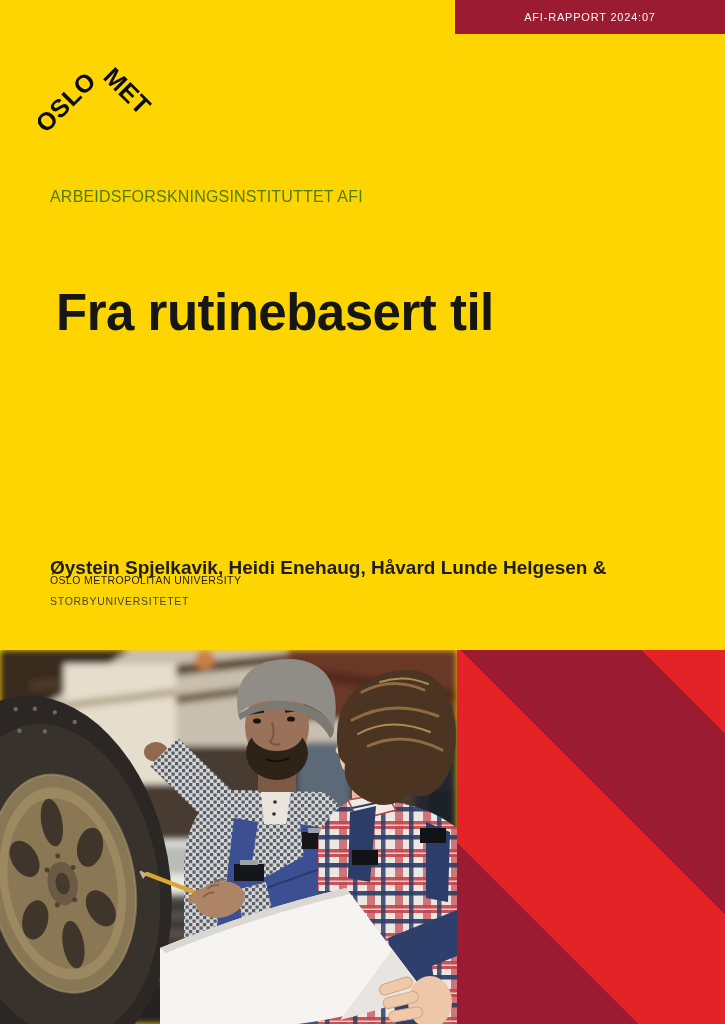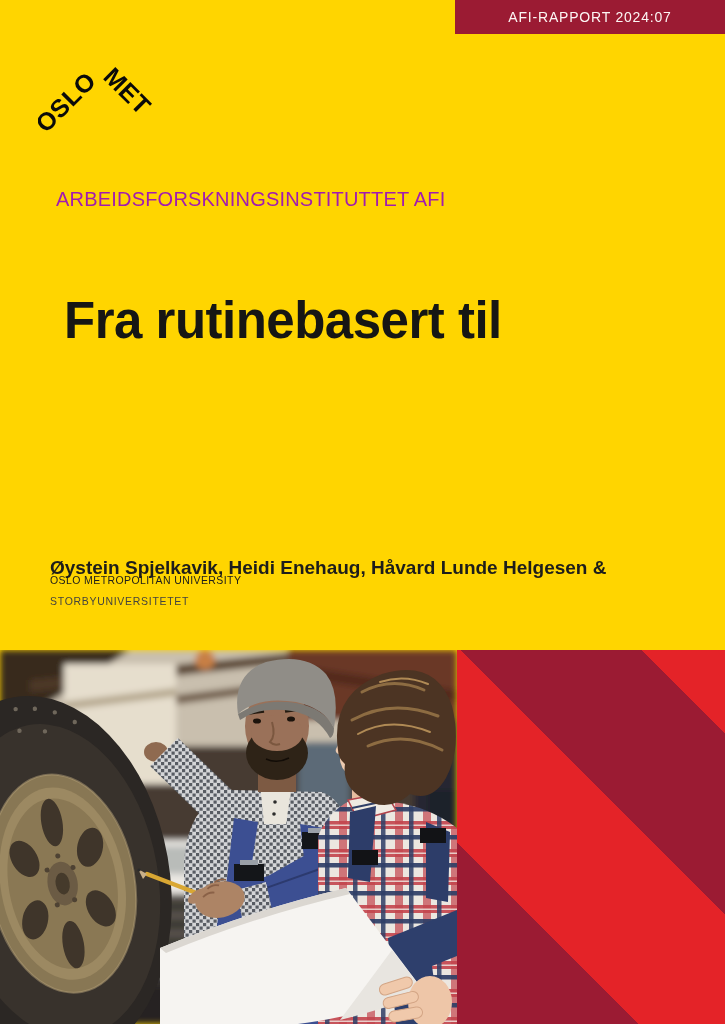--- a/index.html
+++ b/index.html
@@ -1,22 +1,22 @@
 <!DOCTYPE html>
 <html><head>
 <meta charset="utf-8">
 <style>
   html,body{margin:0;padding:0;background:#888;}
   .page{position:relative;width:725px;height:1024px;background:#FFD500;overflow:hidden;
         font-family:"Liberation Sans","DejaVu Sans",sans-serif;color:#1c1c1a;}
   .badge{position:absolute;left:455px;top:0;width:270px;height:34px;background:#9B1B33;
          display:flex;align-items:center;justify-content:center;}
-  .badge span{color:#fdf6f4;font-size:14px;letter-spacing:.8px;}
+  .badge span{color:#fdf6f4;font-size:11px;letter-spacing:.8px;}
   .logo{position:absolute;left:38px;top:58px;}
-  .institute{position:absolute;left:56px;top:188px;font-size:20px;letter-spacing:.2px;color:#a21caf;}
+  .institute{position:absolute;left:50px;top:188px;font-size:16px;letter-spacing:.2px;color:#4d7c0f;}
   .title{position:absolute;left:48px;top:276px;font-size:51px;line-height:57px;font-weight:bold;
          letter-spacing:-.5px;color:#161614;}
   .subtitle{position:absolute;left:53px;top:408px;font-size:26px;line-height:30px;color:#1d1d1b;}
   .authors{position:absolute;left:50px;top:506px;font-size:19px;line-height:27px;font-weight:bold;color:#1d1d1b;margin-top:48px;}
   .uni{position:absolute;left:50px;top:574px;}
   .uni .en{font-size:10.5px;font-weight:normal;letter-spacing:.4px;color:#1d1d1b;}
   .uni .no{font-size:10.5px;letter-spacing:.7px;color:#45443e;margin-top:9px;}
   .bottom{position:absolute;left:0;top:650px;width:725px;height:374px;display:flex;}
   .photo{width:457px;height:374px;flex:none;}
   .stripes{width:268px;height:374px;flex:none;
@@ -32,21 +32,21 @@
     <span>AFI-RAPPORT 2024:07</span>
   </div>
 
   <svg class="logo" width="150" height="95" aria-hidden="true">
     <text transform="translate(8,76) rotate(-45)" font-size="25" font-weight="bold" fill="#0a0a0a" font-family="Liberation Sans, DejaVu Sans, sans-serif" letter-spacing="0.5">OSLO</text>
     <text transform="translate(64,20) rotate(45)" font-size="25" font-weight="bold" fill="#0a0a0a" font-family="Liberation Sans, DejaVu Sans, sans-serif" letter-spacing="0.5">MET</text>
   </svg>
 
   <div class="institute">ARBEIDSFORSKNINGSINSTITUTTET AFI</div>
 
-  <h1 class="title" style="margin:16px">
+  <h1 class="title" style="margin:8px">
     <span class="line">Fra rutinebasert til</span>
   </h1>
 
 
   <div class="authors">
     <span class="line">Øystein Spjelkavik, Heidi Enehaug, Håvard Lunde Helgesen &amp;</span>
   </div>
 
   <div class="uni">
     <div class="en">OSLO METROPOLITAN UNIVERSITY</div>

